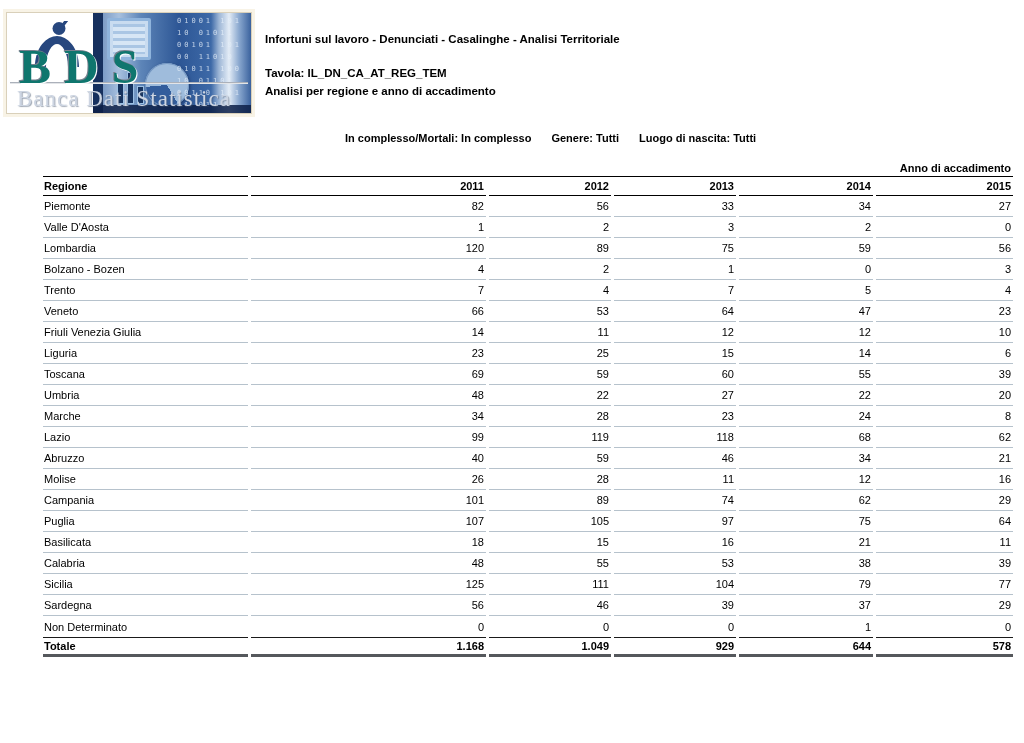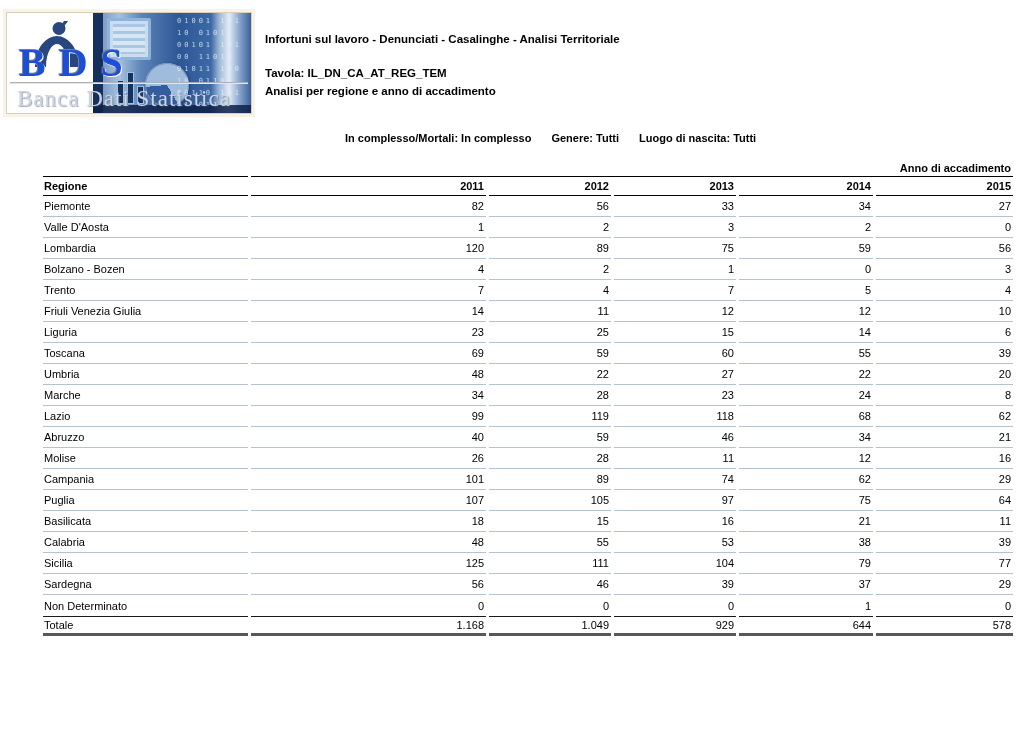--- a/index.html
+++ b/index.html
@@ -22,22 +22,22 @@
   .bars { position:absolute; left:24px; bottom:9px; display:flex; align-items:flex-end; gap:3px; }
   .bars i { display:block; width:7px; background:#16335f; border:1px solid #9cc0e4; }
   .pie { position:absolute; left:52px; top:50px; width:44px; height:44px; border-radius:50%;
       background:conic-gradient(from 150deg,#335d9c 0 115deg,#9fbcdc 115deg 360deg);
       box-shadow:inset 0 0 0 1px #7396c2, 1px 1px 3px rgba(10,25,60,.5); }
   .binary { position:absolute; left:84px; right:2px; top:2px; bottom:2px;
       color:rgba(228,237,249,.8); font-family:"DejaVu Sans Mono",monospace; font-size:7px;
       line-height:12px; letter-spacing:3px; word-break:break-all; overflow:hidden; }
   .person { position:absolute; left:22px; top:8px; z-index:2; }
   .bds-letters { position:absolute; left:12px; top:26px; z-index:3;
-      font-family:"Liberation Serif","DejaVu Serif",serif; font-size:40px; font-weight:bold;
-      color:#1d4ed8; letter-spacing:13px; text-shadow:-1px -1px 0 #78808e, 1px 1px 0 #ffffff; }
+      font-family:"Liberation Serif","DejaVu Serif",serif; font-size:48px; font-weight:bold;
+      color:#0f766e; letter-spacing:13px; text-shadow:-1px -1px 0 #78808e, 1px 1px 0 #ffffff; }
   .logo-divider { position:absolute; left:3px; right:3px; top:69px; height:2px; z-index:2;
       background:linear-gradient(to bottom,#8f96a3,#ffffff); }
   .logo-caption { position:absolute; left:10px; top:73px; z-index:3;
       font-family:Liberation Serif, serif; font-size:23px; letter-spacing:1px;
       color:#cdd5e2; text-shadow:1px 1px 1px rgba(70,85,110,.5); white-space:nowrap; }
 
   
   .hdr { position:absolute; left:265px; font-size:11.5px; font-weight:bold; white-space:nowrap; }
   .hdr-title { top:33px; }
   .hdr-tavola { top:67px; }
@@ -53,21 +53,21 @@
   .tablewrap { position:absolute; left:40px; top:160px; width:976px; }
   table { border-collapse:separate; border-spacing:3px 0; table-layout:fixed; width:976px; font-size:11px; }
   td, th { padding:0 2px 0 0; height:21px; vertical-align:middle; white-space:nowrap; overflow:hidden; }
   .region-cell { text-align:left; padding-left:1px; }
   .num-cell { text-align:right; }
   .group-empty { height:17px; }
   .group-cell { height:17px; text-align:right; font-weight:bold; padding-left:104px; }
   thead th { font-weight:bold; border-bottom:1px solid #000; height:19px; }
   tbody td { border-bottom:1px solid #b6c2cc; }
   tbody tr:last-child td { border-bottom:none; }
-  tfoot td { font-weight:normal; border-top:1px solid #1a1a1a; border-bottom:3px solid #55585c; height:20px; }
+  tfoot td { font-weight:bold; border-top:1px solid #1a1a1a; border-bottom:3px solid #55585c; height:20px; }
 </style>
 </head>
 <body>
 
 <div class="canvas">
 
   <div class="logo">
     <div class="montage">
       <div class="monitor"></div>
       <div class="bars">
@@ -163,20 +163,28 @@
           </tr>
           <tr>
             <td class="region-cell">Trento</td>
             <td class="num-cell">7</td>
             <td class="num-cell">4</td>
             <td class="num-cell">7</td>
             <td class="num-cell">5</td>
             <td class="num-cell">4</td>
           </tr>
           <tr>
+            <td class="region-cell">Veneto</td>
+            <td class="num-cell">66</td>
+            <td class="num-cell">53</td>
+            <td class="num-cell">64</td>
+            <td class="num-cell">47</td>
+            <td class="num-cell">23</td>
+          </tr>
+          <tr>
             <td class="region-cell">Friuli Venezia Giulia</td>
             <td class="num-cell">14</td>
             <td class="num-cell">11</td>
             <td class="num-cell">12</td>
             <td class="num-cell">12</td>
             <td class="num-cell">10</td>
           </tr>
           <tr>
             <td class="region-cell">Liguria</td>
             <td class="num-cell">23</td>

